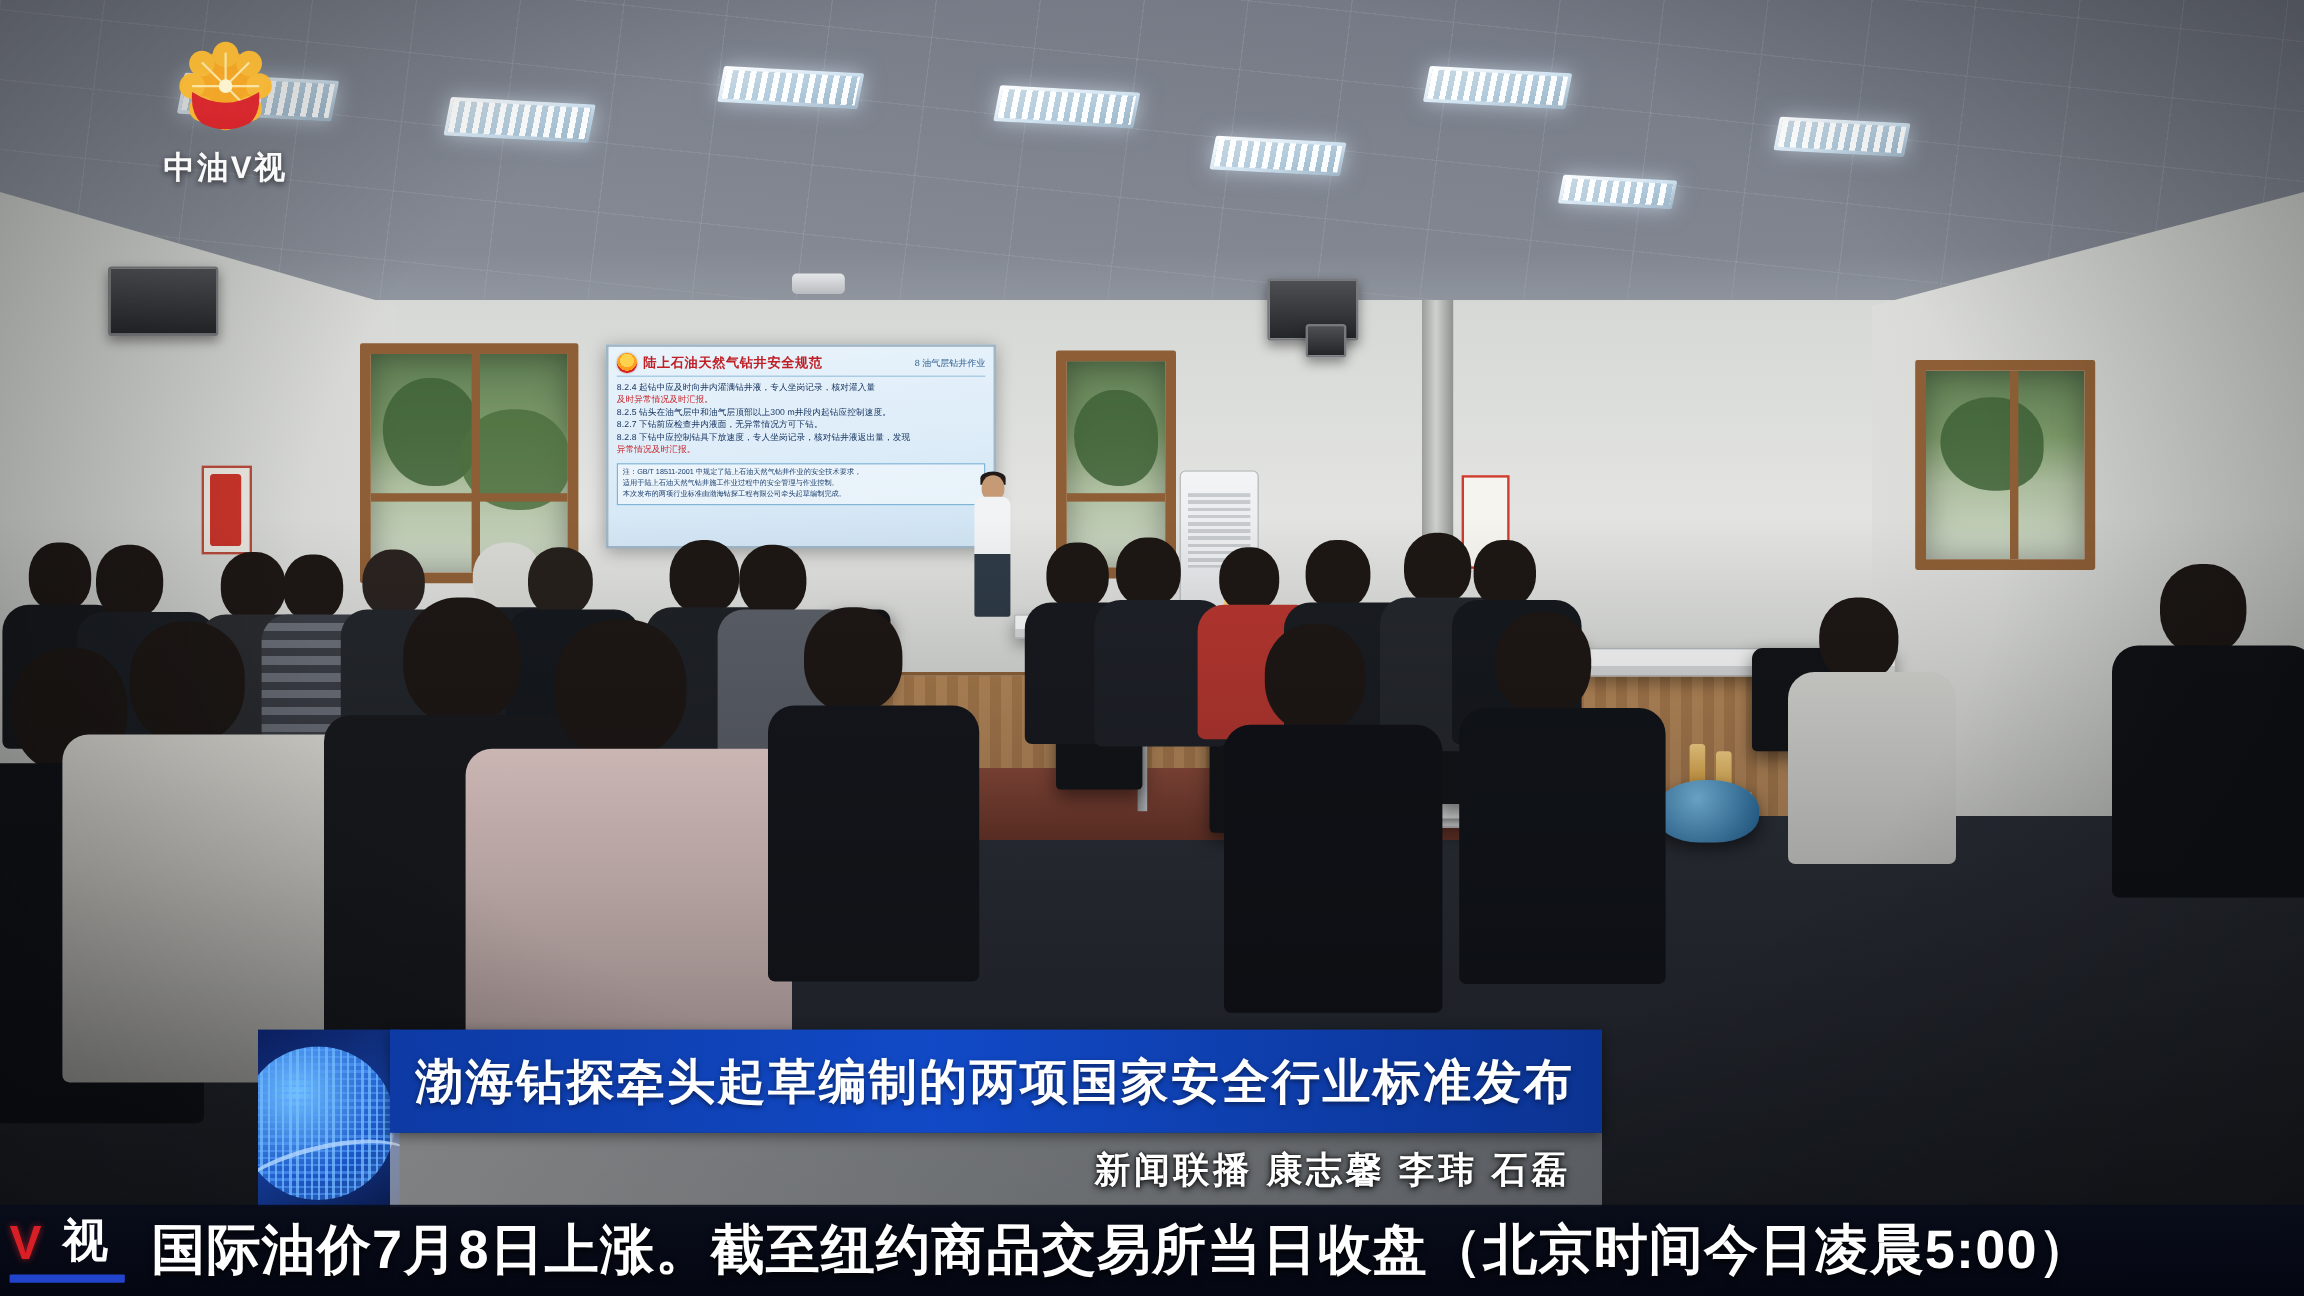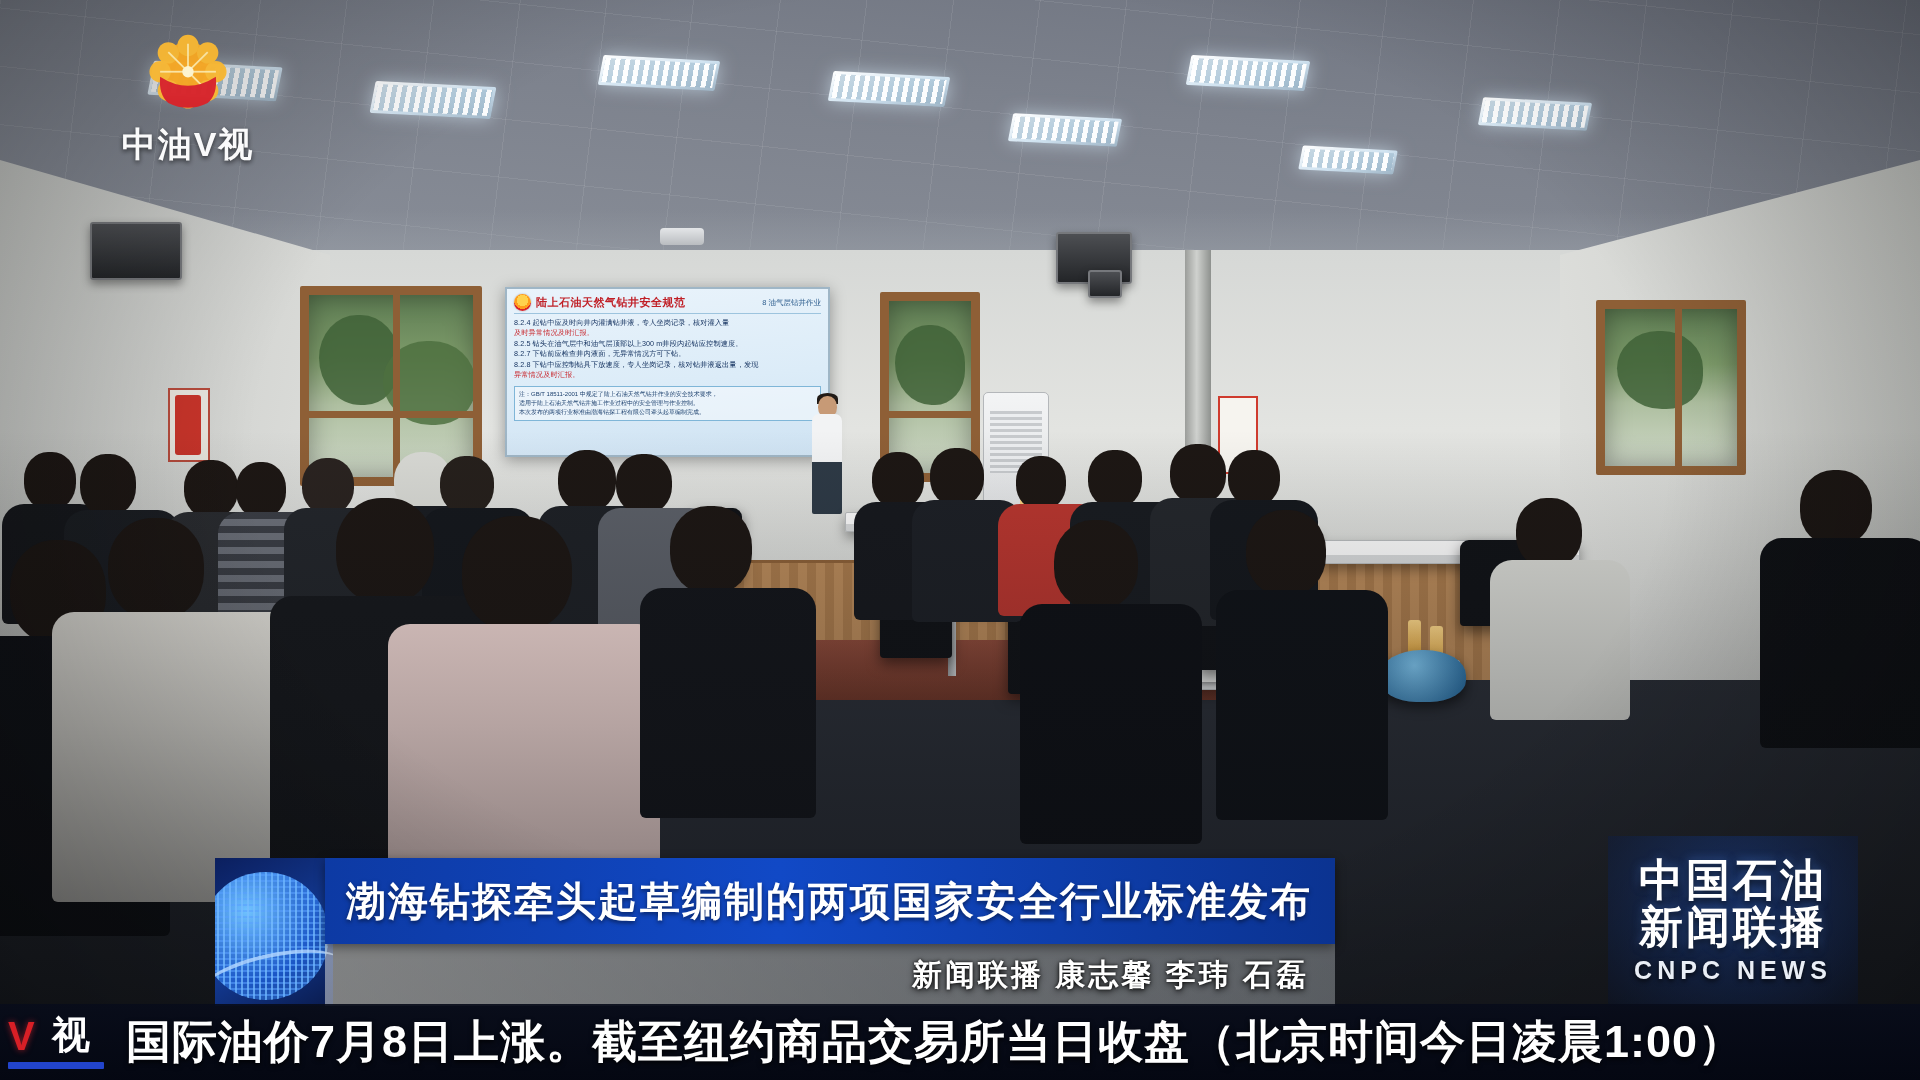--- a/index.html
+++ b/index.html
@@ -121,21 +121,21 @@
          background:radial-gradient(circle at 40% 30%,#7fc6ef,#1d5f93);box-shadow:0 6px 12px rgba(0,0,0,.45);}
 
   .vignette{position:absolute;inset:0;pointer-events:none;
         background:radial-gradient(ellipse at 50% 42%,rgba(0,0,0,0) 52%,rgba(0,0,0,.42) 100%);}
   .dark-foreground{position:absolute;left:0;top:430px;width:1920px;height:650px;
         background:linear-gradient(180deg,rgba(10,12,16,0) 0%,rgba(10,12,16,.25) 45%,rgba(8,10,14,.62) 100%);}
 
   
   .watermark{position:absolute;left:78px;top:34px;width:220px;text-align:center;opacity:.97;}
   .wm-logo{width:82px;height:82px;margin:0 auto;position:relative;}
-  .wm-text{margin-top:6px;font-size:34px;font-weight:700;color:#ffffff;letter-spacing:2px;
+  .wm-text{margin-top:6px;font-size:26px;font-weight:700;color:#ffffff;letter-spacing:2px;
            text-shadow:0 2px 5px rgba(0,0,0,.65);}
 
   
   .lower-third{position:absolute;left:215px;top:858px;width:1120px;height:148px;}
   .lt-globe{position:absolute;left:0;top:0;width:118px;height:148px;overflow:hidden;
      background:linear-gradient(150deg,#0b1f5e 0%,#133a94 55%,#0a1b4d 100%);}
   .lt-globe .ball{position:absolute;left:-14px;top:14px;width:128px;height:128px;border-radius:50%;
      background:
        repeating-linear-gradient(90deg, rgba(255,255,255,.0) 0 4px, rgba(120,190,255,.75) 4px 6px),
        repeating-linear-gradient(0deg, rgba(255,255,255,.0) 0 4px, rgba(90,160,255,.55) 4px 6px),
@@ -430,28 +430,23 @@
     </div>
     <div class="lt-sub-bg"></div>
     <div class="lt-title">
       <span class="lt-title-text">渤海钻探牵头起草编制的两项国家安全行业标准发布</span>
     </div>
     <div class="lt-sub">
       <span class="lt-sub-text">新闻联播 康志馨 李玮 石磊</span>
     </div>
   </div>
 
-  <div class="bug">
-    <div class="bug-l1">中国石油</div>
-    <div class="bug-l2">新闻联播</div>
-    <div class="bug-l3">CNPC NEWS</div>
-  </div>
 
   <div class="ticker">
     <div class="ticker-logo">
       <span class="tl-v">V</span>
       <span class="tl-zh">视</span>
       <span class="tl-bar"></span>
     </div>
-    <div class="ticker-text">国际油价7月8日上涨。截至纽约商品交易所当日收盘（北京时间今日凌晨1:00）</div>
+    <div class="ticker-text">国际油价7月8日上涨。截至纽约商品交易所当日收盘（北京时间今日凌晨5:00）</div>
   </div>
 
 </div>
 
 </body></html>

